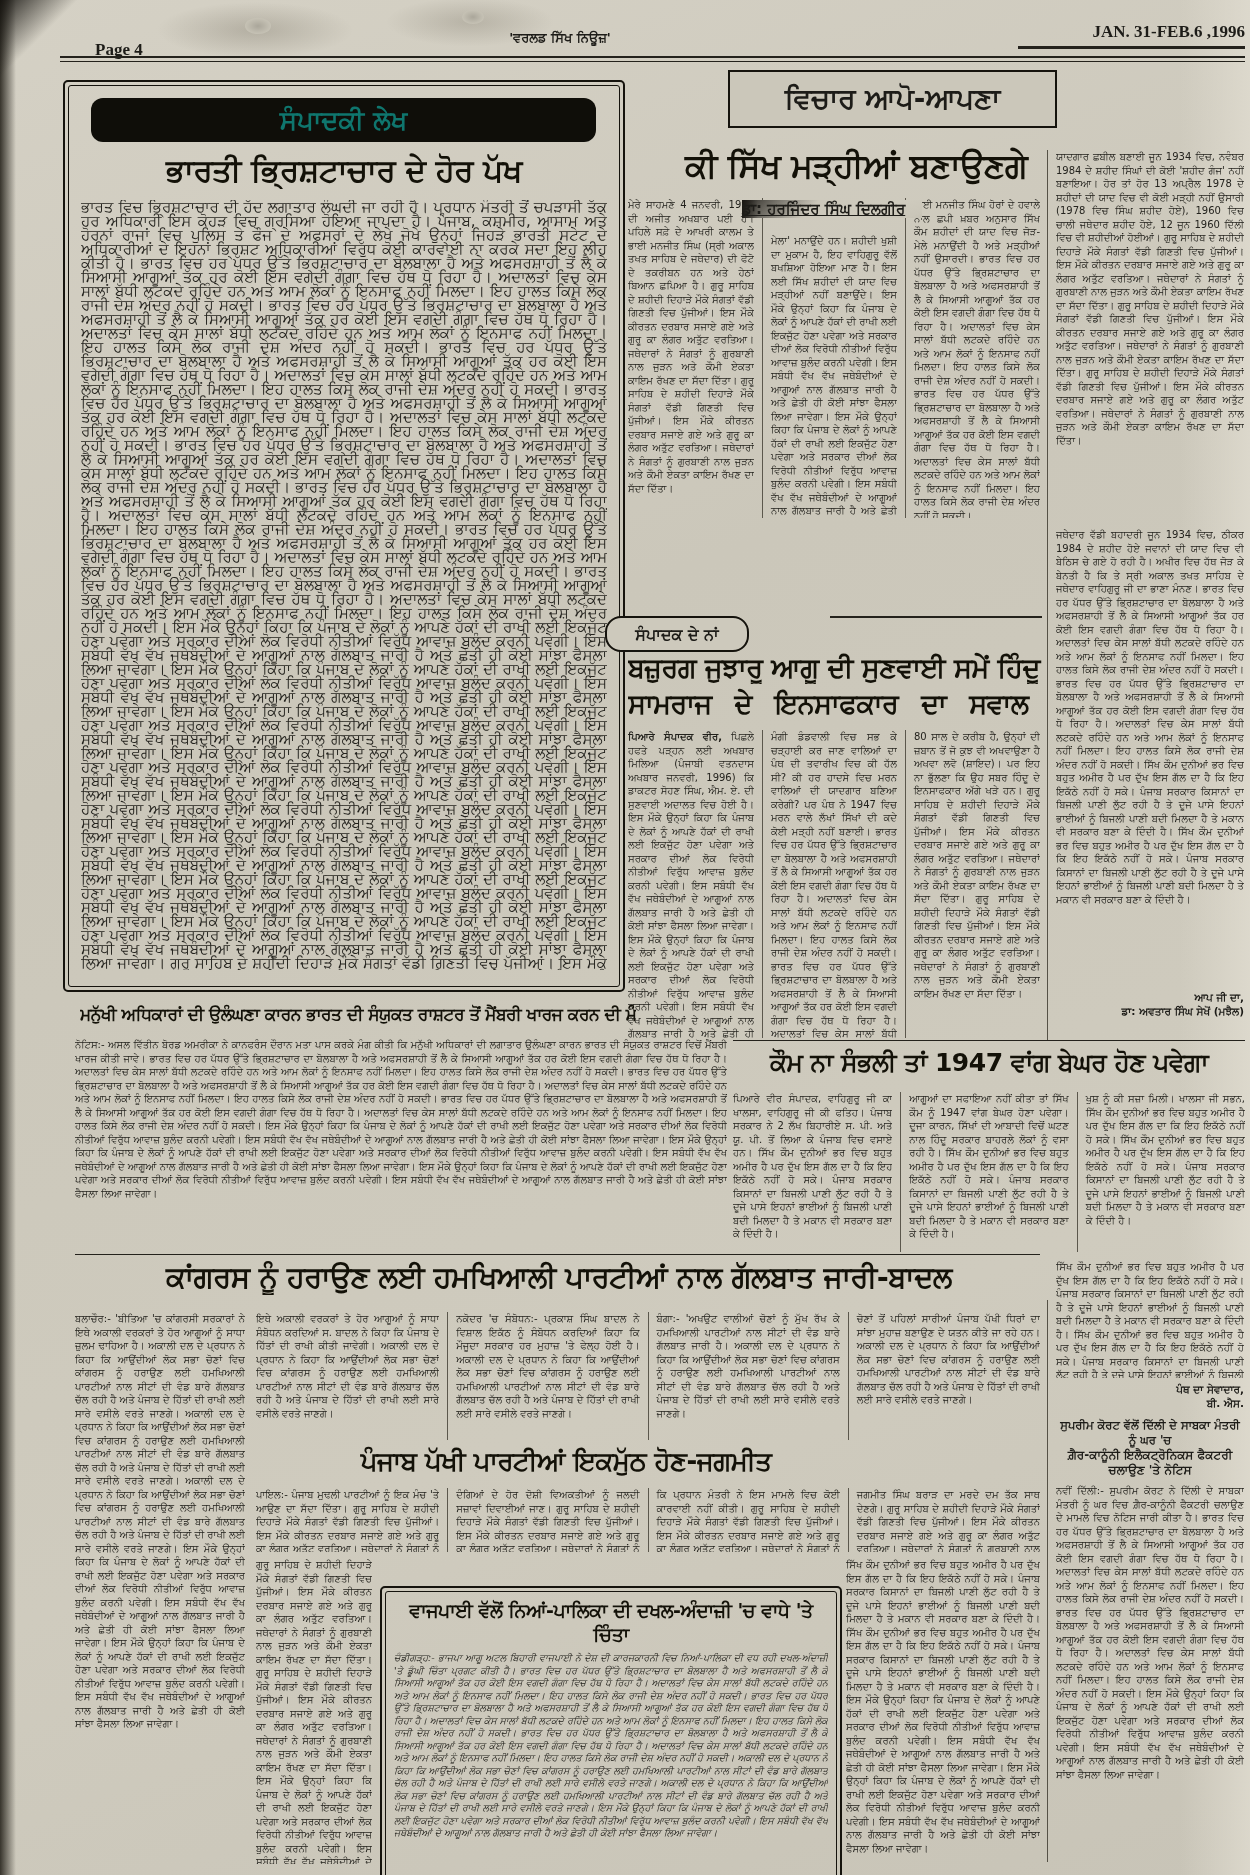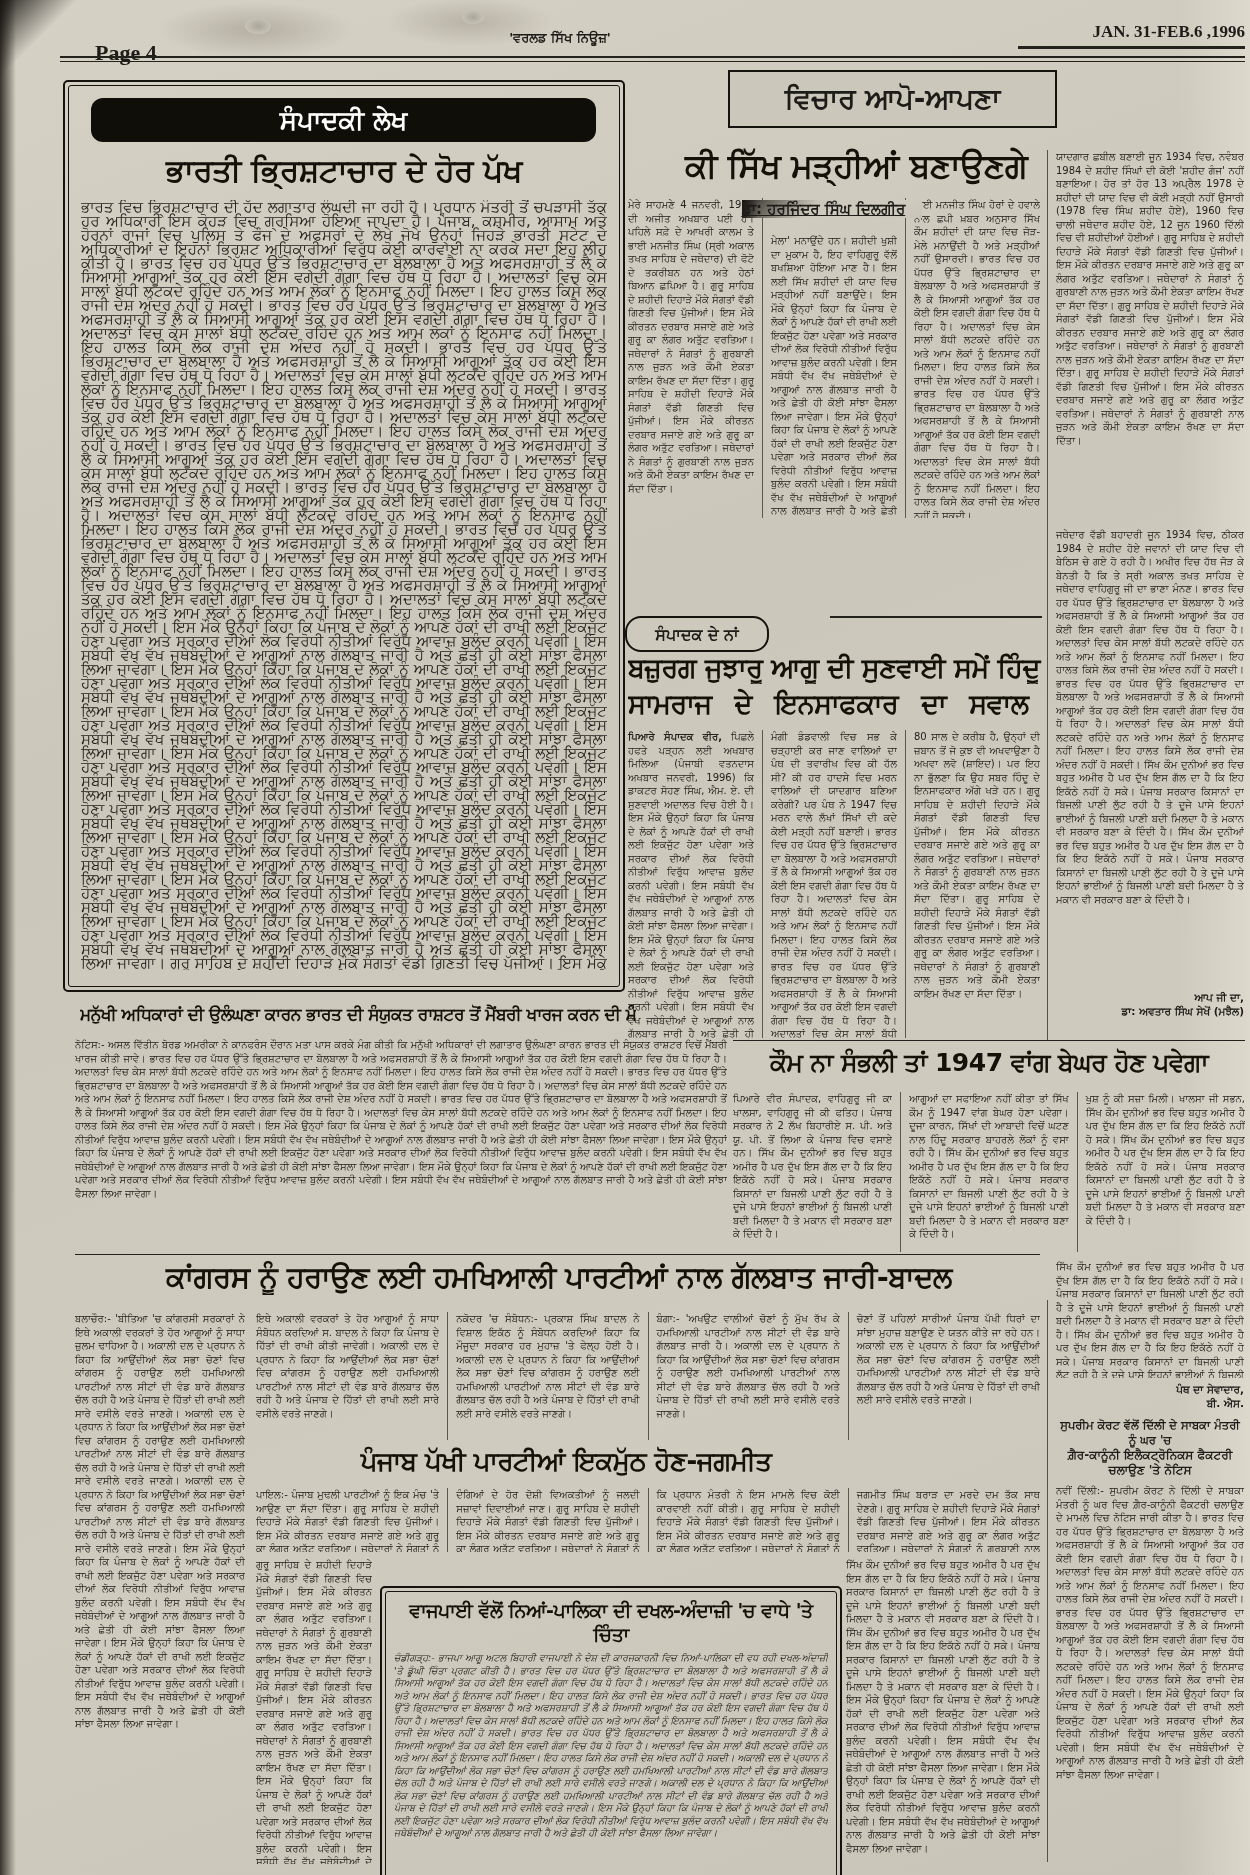--- a/index.html
+++ b/index.html
@@ -18,31 +18,31 @@
   .body-sm{font-size:9.5px;line-height:12.5px;text-align:justify;color:#23221d;overflow:hidden;}
   .cols{display:flex;}
   .cols>div{flex:1 1 0;min-width:0;}
   .cols>div+div{border-left:1px solid #5b574c;padding-left:8px;margin-left:8px;}
   .hl{font-weight:bold;color:#131108;letter-spacing:-0.5px;}
   .center{text-align:center;}
   .nowrap{white-space:nowrap;overflow:hidden;}
   .serif{font-family:"Liberation Serif",serif;}
   .box2{border:2px solid #15130d;border-radius:5px;}
   .box2 .inner{position:absolute;inset:3px;border:1px solid #15130d;border-radius:3px;}
-  .banner{background:#0f0e09;color:#ffffff;border-radius:12px;display:flex;align-items:center;justify-content:center;}
+  .banner{background:#0f0e09;color:#0f766e;border-radius:12px;display:flex;align-items:center;justify-content:center;}
   .kickbox{border:2px solid #15130d;background:#cbc7ba;display:flex;align-items:center;justify-content:center;}
   .badge{border:2px solid #15130d;border-radius:16px;background:#cdc9bc;display:flex;align-items:center;justify-content:center;}
   .sig{font-weight:bold;text-align:right;font-size:10.5px;line-height:14px;}
 </style>
 </head>
 <body>
 
 <div class="page">
 
-  <div class="abs serif" style="left:95px;top:40px;font-size:22px;font-weight:bold;">Page 4</div>
+  <div class="abs serif" style="left:95px;top:40px;font-size:17px;font-weight:bold;">Page 4</div>
   <div class="abs center" style="left:420px;top:30px;width:280px;font-size:13px;font-weight:bold;">'ਵਰਲਡ ਸਿੱਖ ਨਿਊਜ਼'</div>
   <div class="abs serif" style="left:1000px;top:22px;width:245px;text-align:right;font-size:17px;font-weight:bold;">JAN. 31-FEB.6 ,1996</div>
   <div class="abs rule" style="left:1018px;top:46px;width:227px;height:3px;"></div>
   <div class="abs rule" style="left:60px;top:56px;width:1185px;height:2px;"></div>
   <div class="abs rule" style="left:60px;top:61px;width:1185px;height:1px;"></div>
 
   <div class="abs" style="left:1047px;top:150px;width:1px;height:890px;background:#555146;"></div>
   <div class="abs" style="left:1047px;top:1300px;width:1px;height:562px;background:#555146;"></div>
 
   <div class="abs box2" style="left:63px;top:80px;width:558px;height:908px;">
@@ -75,21 +75,21 @@
     </div>
   </div>
   <div class="abs nowrap" style="left:742px;top:200px;width:180px;font-size:15px;font-weight:bold;text-decoration:underline;background:inherit;">ਡਾ: ਹਰਜਿੰਦਰ ਸਿੰਘ ਦਿਲਗੀਰ</div>
 
   <div class="abs body-txt" style="left:1056px;top:150px;width:188px;height:368px;">
     <span>ਯਾਦਗਾਰ ਛਬੀਲ ਬਣਾਈ ਜੂਨ 1934 ਵਿਚ, ਨਵੰਬਰ 1984 ਦੇ ਸ਼ਹੀਦ ਸਿੰਘਾਂ ਦੀ ਕੋਈ 'ਸ਼ਹੀਦ ਗੰਜ' ਨਹੀਂ ਬਣਾਇਆ। ਹੋਰ ਤਾਂ ਹੋਰ 13 ਅਪ੍ਰੈਲ 1978 ਦੇ ਸ਼ਹੀਦਾਂ ਦੀ ਯਾਦ ਵਿਚ ਵੀ ਕੋਈ ਮੜ੍ਹੀ ਨਹੀਂ ਉਸਾਰੀ (1978 ਵਿਚ ਸਿੰਘ ਸ਼ਹੀਦ ਹੋਏ), 1960 ਵਿਚ ਚਾਲੀ ਜਥੇਦਾਰ ਸ਼ਹੀਦ ਹੋਏ, 12 ਜੂਨ 1960 ਦਿੱਲੀ ਵਿਚ ਵੀ ਸ਼ਹੀਦੀਆਂ ਹੋਈਆਂ।</span>
     <span> ਗੁਰੂ ਸਾਹਿਬ ਦੇ ਸ਼ਹੀਦੀ ਦਿਹਾੜੇ ਮੌਕੇ ਸੰਗਤਾਂ ਵੱਡੀ ਗਿਣਤੀ ਵਿਚ ਪੁੱਜੀਆਂ। ਇਸ ਮੌਕੇ ਕੀਰਤਨ ਦਰਬਾਰ ਸਜਾਏ ਗਏ ਅਤੇ ਗੁਰੂ ਕਾ ਲੰਗਰ ਅਤੁੱਟ ਵਰਤਿਆ। ਜਥੇਦਾਰਾਂ ਨੇ ਸੰਗਤਾਂ ਨੂੰ ਗੁਰਬਾਣੀ ਨਾਲ ਜੁੜਨ ਅਤੇ ਕੌਮੀ ਏਕਤਾ ਕਾਇਮ ਰੱਖਣ ਦਾ ਸੱਦਾ ਦਿੱਤਾ। ਗੁਰੂ ਸਾਹਿਬ ਦੇ ਸ਼ਹੀਦੀ ਦਿਹਾੜੇ ਮੌਕੇ ਸੰਗਤਾਂ ਵੱਡੀ ਗਿਣਤੀ ਵਿਚ ਪੁੱਜੀਆਂ। ਇਸ ਮੌਕੇ ਕੀਰਤਨ ਦਰਬਾਰ ਸਜਾਏ ਗਏ ਅਤੇ ਗੁਰੂ ਕਾ ਲੰਗਰ ਅਤੁੱਟ ਵਰਤਿਆ। ਜਥੇਦਾਰਾਂ ਨੇ ਸੰਗਤਾਂ ਨੂੰ ਗੁਰਬਾਣੀ ਨਾਲ ਜੁੜਨ ਅਤੇ ਕੌਮੀ ਏਕਤਾ ਕਾਇਮ ਰੱਖਣ ਦਾ ਸੱਦਾ ਦਿੱਤਾ। ਗੁਰੂ ਸਾਹਿਬ ਦੇ ਸ਼ਹੀਦੀ ਦਿਹਾੜੇ ਮੌਕੇ ਸੰਗਤਾਂ ਵੱਡੀ ਗਿਣਤੀ ਵਿਚ ਪੁੱਜੀਆਂ। ਇਸ ਮੌਕੇ ਕੀਰਤਨ ਦਰਬਾਰ ਸਜਾਏ ਗਏ ਅਤੇ ਗੁਰੂ ਕਾ ਲੰਗਰ ਅਤੁੱਟ ਵਰਤਿਆ। ਜਥੇਦਾਰਾਂ ਨੇ ਸੰਗਤਾਂ ਨੂੰ ਗੁਰਬਾਣੀ ਨਾਲ ਜੁੜਨ ਅਤੇ ਕੌਮੀ ਏਕਤਾ ਕਾਇਮ ਰੱਖਣ ਦਾ ਸੱਦਾ ਦਿੱਤਾ।</span>
   </div>
 
   <div class="abs rule" style="left:830px;top:616px;width:212px;height:2px;"></div>
-  <div class="abs badge" style="left:625px;top:616px;width:140px;height:32px;font-size:16px;font-weight:bold;">ਸੰਪਾਦਕ ਦੇ ਨਾਂ</div>
+  <div class="abs badge" style="left:605px;top:616px;width:140px;height:32px;font-size:16px;font-weight:bold;">ਸੰਪਾਦਕ ਦੇ ਨਾਂ</div>
   <div class="abs hl nowrap" style="left:628px;top:652px;width:416px;font-size:27px;">ਬਜ਼ੁਰਗ ਜੁਝਾਰੂ ਆਗੂ ਦੀ ਸੁਣਵਾਈ ਸਮੇਂ ਹਿੰਦੂ</div>
   <div class="abs hl nowrap" style="left:628px;top:688px;width:416px;font-size:27px;word-spacing:14px;">ਸਾਮਰਾਜ ਦੇ ਇਨਸਾਫਕਾਰ ਦਾ ਸਵਾਲ</div>
 
   <div class="abs cols" style="left:628px;top:730px;width:412px;height:308px;">
     <div class="body-txt">
       <span style="font-weight:bold;">ਪਿਆਰੇ ਸੰਪਾਦਕ ਵੀਰ,</span>
       <span>ਪਿਛਲੇ ਹਫਤੇ ਪੜ੍ਹਨ ਲਈ ਅਖਬਾਰ ਮਿਲਿਆ (ਪੰਜਾਬੀ ਵਤਨਦਾਸ ਅਖਬਾਰ ਜਨਵਰੀ, 1996) ਕਿ ਡਾਕਟਰ ਸੋਹਣ ਸਿੰਘ, ਐਮ. ਏ. ਦੀ ਸੁਣਵਾਈ ਅਦਾਲਤ ਵਿਚ ਹੋਈ ਹੈ।</span>
       <span> ਇਸ ਮੌਕੇ ਉਨ੍ਹਾਂ ਕਿਹਾ ਕਿ ਪੰਜਾਬ ਦੇ ਲੋਕਾਂ ਨੂੰ ਆਪਣੇ ਹੱਕਾਂ ਦੀ ਰਾਖੀ ਲਈ ਇਕਜੁੱਟ ਹੋਣਾ ਪਵੇਗਾ ਅਤੇ ਸਰਕਾਰ ਦੀਆਂ ਲੋਕ ਵਿਰੋਧੀ ਨੀਤੀਆਂ ਵਿਰੁੱਧ ਆਵਾਜ਼ ਬੁਲੰਦ ਕਰਨੀ ਪਵੇਗੀ। ਇਸ ਸਬੰਧੀ ਵੱਖ ਵੱਖ ਜਥੇਬੰਦੀਆਂ ਦੇ ਆਗੂਆਂ ਨਾਲ ਗੱਲਬਾਤ ਜਾਰੀ ਹੈ ਅਤੇ ਛੇਤੀ ਹੀ ਕੋਈ ਸਾਂਝਾ ਫੈਸਲਾ ਲਿਆ ਜਾਵੇਗਾ। ਇਸ ਮੌਕੇ ਉਨ੍ਹਾਂ ਕਿਹਾ ਕਿ ਪੰਜਾਬ ਦੇ ਲੋਕਾਂ ਨੂੰ ਆਪਣੇ ਹੱਕਾਂ ਦੀ ਰਾਖੀ ਲਈ ਇਕਜੁੱਟ ਹੋਣਾ ਪਵੇਗਾ ਅਤੇ ਸਰਕਾਰ ਦੀਆਂ ਲੋਕ ਵਿਰੋਧੀ ਨੀਤੀਆਂ ਵਿਰੁੱਧ ਆਵਾਜ਼ ਬੁਲੰਦ ਕਰਨੀ ਪਵੇਗੀ। ਇਸ ਸਬੰਧੀ ਵੱਖ ਵੱਖ ਜਥੇਬੰਦੀਆਂ ਦੇ ਆਗੂਆਂ ਨਾਲ ਗੱਲਬਾਤ ਜਾਰੀ ਹੈ ਅਤੇ ਛੇਤੀ ਹੀ ਕੋਈ ਸਾਂਝਾ ਫੈਸਲਾ ਲਿਆ ਜਾਵੇਗਾ।</span>
     </div>
     <div class="body-txt">

